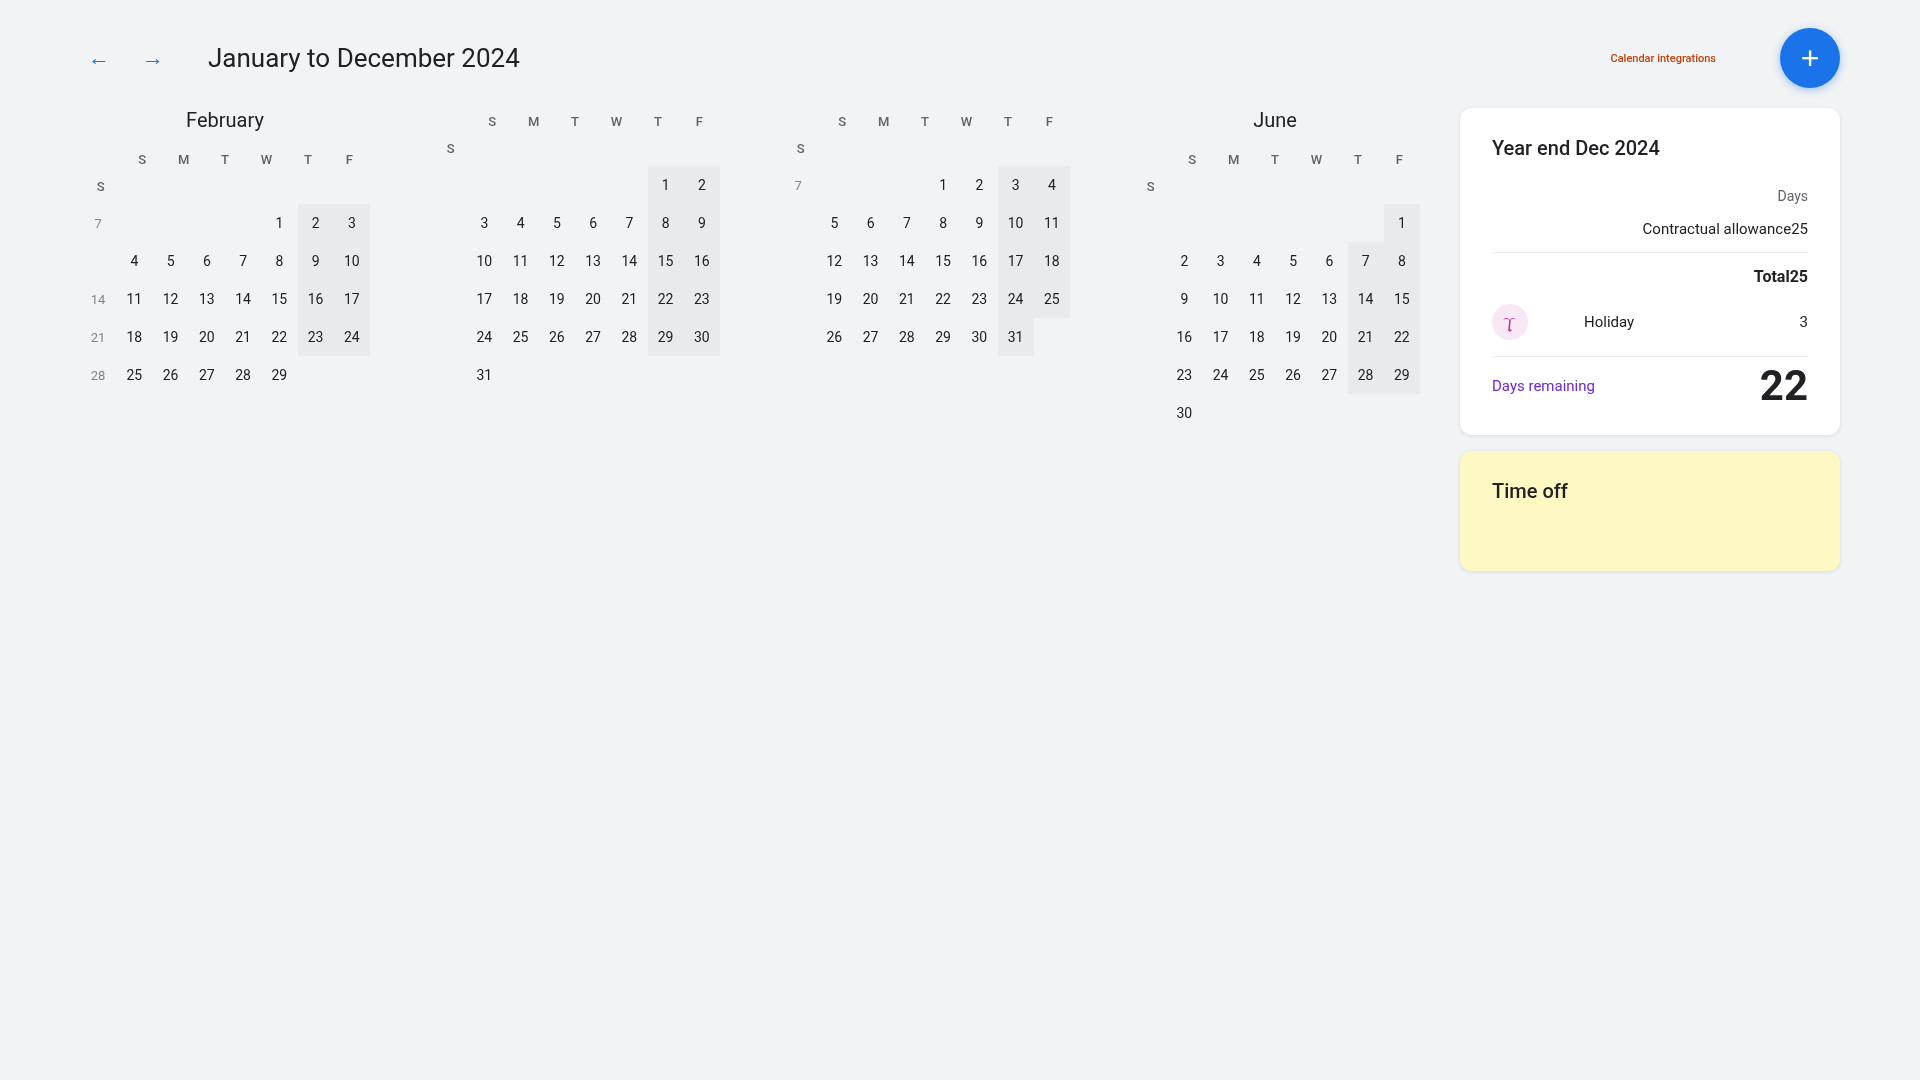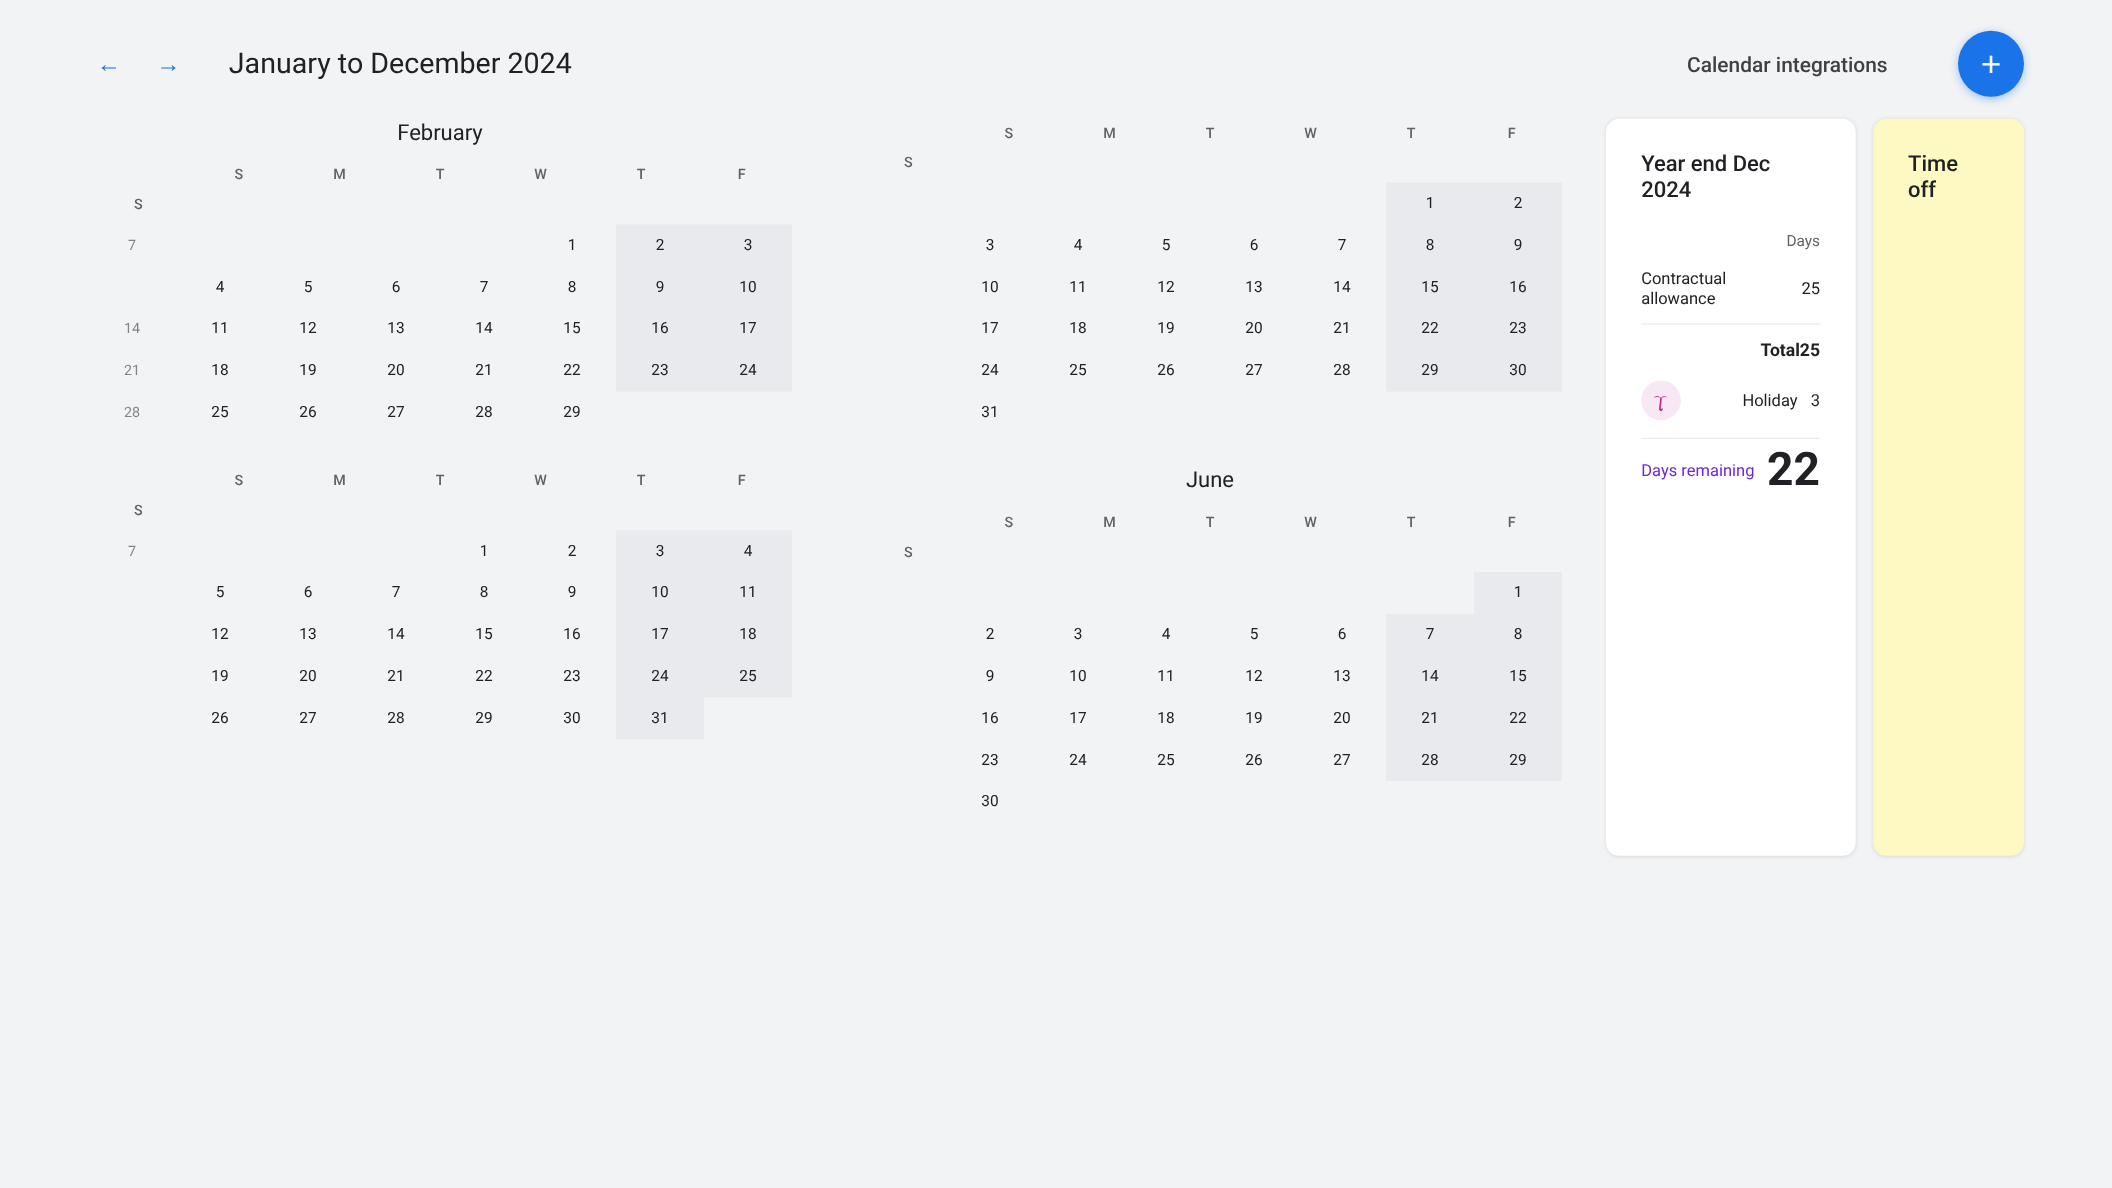--- a/index.html
+++ b/index.html
@@ -31,22 +31,22 @@
       border-radius: 50%;
     }
     .header-title {
       font-size: 26px;
       font-weight: 400;
       color: #202124;
       margin-left: 20px;
     }
     .calendar-integrations-link {
       margin-left: auto;
-      color: #404040;
-      font-size: 19px;
+      color: #c2410c;
+      font-size: 11px;
       cursor: pointer;
       text-decoration: none;
       font-weight: 500;
     }
     .add-button {
       width: 60px;
       height: 60px;
       background: #1a73e8;
       border-radius: 50%;
       border: none;
@@ -68,21 +68,21 @@
     .main-content {
       display: flex;
       padding: 0 80px;
       gap: 40px;
     }
 
     
     .calendar-area {
       flex: 1;
       display: grid;
-      grid-template-columns: 1fr 1fr;
+      grid-template-columns: 1fr 1fr 1fr 1fr;
       gap: 0 60px;
     }
 
     
     .month-block {
       margin-bottom: 30px;
     }
     .month-title {
       font-size: 20px;
       font-weight: 400;
@@ -124,21 +124,21 @@
     }
     .cal-day.week-num {
       color: #80868b;
       font-size: 13px;
     }
 
     
     .right-panel {
       width: 380px;
       display: flex;
-      flex-direction: row;
+      flex-direction: column;
       gap: 16px;
     }
 
     .card {
       background: white;
       border-radius: 12px;
       padding: 28px 32px;
       box-shadow: 0 1px 4px rgba(0,0,0,0.1);
     }
 

